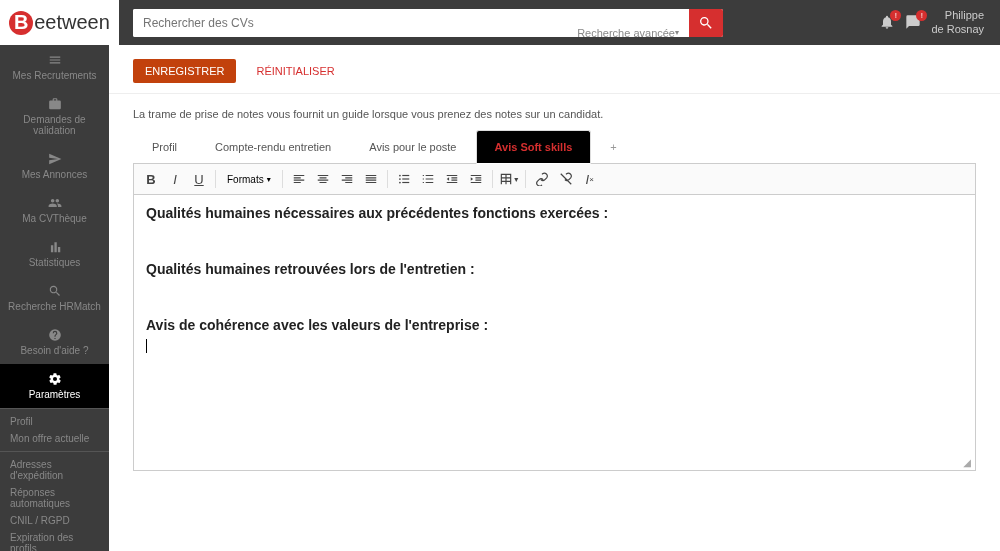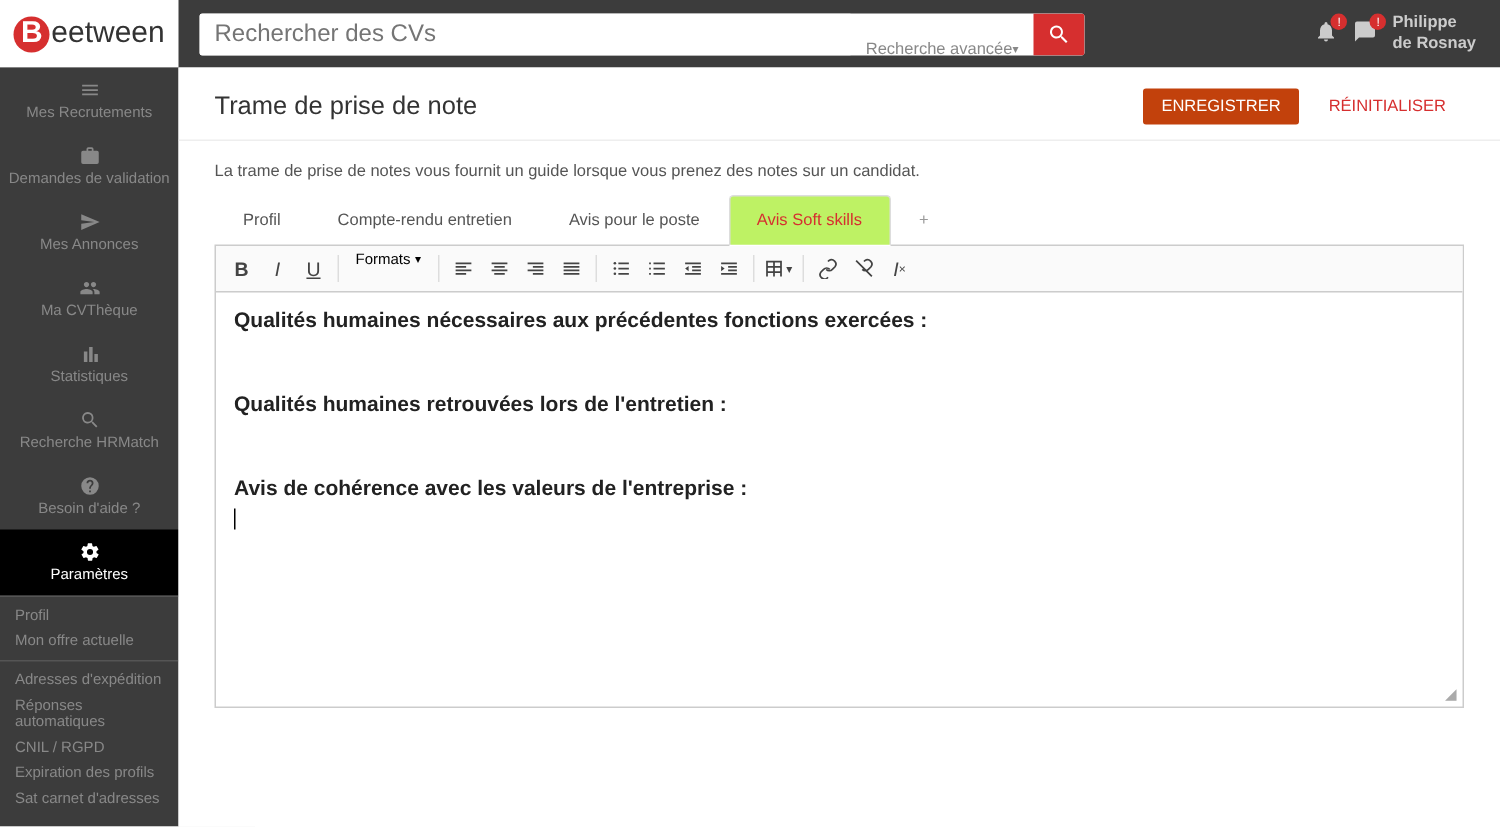--- a/index.html
+++ b/index.html
@@ -3,57 +3,57 @@
 <meta charset="utf-8">
 <style>
 * { margin: 0; padding: 0; box-sizing: border-box; }
 body { font-family: Arial, sans-serif; font-size: 12px; width: 1000px; height: 551px; overflow: hidden; background: #f5f5f5; }
 
 .topbar { display: flex; align-items: center; height: 45px; background: #3c3c3c; color: #fff; }
 .logo { width: 119px; height: 45px; display: flex; align-items: center; justify-content: center; background: #fff; font-size: 20px; font-weight: 500; color: #333; }
 .logo .b { display: inline-flex; width: 24px; height: 24px; border-radius: 50%; background: #d62f2f; color: #fff; align-items: center; justify-content: center; font-weight: bold; margin-right: 1px; }
 .searchwrap { flex: 1; display: flex; align-items: center; padding: 0 14px; }
 .searchbox { flex: 1; display: flex; background: #fff; border-radius: 2px; overflow: hidden; height: 28px; max-width: 590px; }
-.searchbox input { flex: 1; border: none; padding: 0 10px; font-size: 16px; color: #555; outline: none; }
+.searchbox input { flex: 1; border: none; padding: 0 10px; font-size: 12px; color: #555; outline: none; }
 .adv { color: #888; font-size: 11px; padding: 0 10px; display: flex; align-items: center; cursor: pointer; margin-top: 20px; }
 .sbtn { width: 34px; background: #d62f2f; display: flex; align-items: center; justify-content: center; cursor: pointer; }
 .sbtn svg { width: 16px; height: 16px; fill: #fff; }
 .topright { display: flex; align-items: center; gap: 10px; padding: 0 16px; color: #ccc; font-size: 11px; }
 .topicon { position: relative; cursor: pointer; }
 .topicon svg { width: 16px; height: 16px; fill: #ccc; }
 .badge { position: absolute; top: -4px; right: -6px; background: #d62f2f; color: #fff; border-radius: 50%; width: 11px; height: 11px; font-size: 8px; display: flex; align-items: center; justify-content: center; }
-.uname { line-height: 1.2; cursor: pointer; font-weight: bold; }
+.uname { text-align: right; line-height: 1.2; cursor: pointer; }
 
 .layout { display: flex; height: calc(100% - 45px); }
-.sidebar { width: 119px; background: #3c3c3c; color: #888; display: flex; flex-direction: column; font-size: 10px; overflow: hidden; }
+.sidebar { width: 109px; background: #3c3c3c; color: #888; display: flex; flex-direction: column; font-size: 10px; overflow: hidden; }
 .navitem { display: flex; flex-direction: column; align-items: center; padding: 8px 4px; gap: 3px; cursor: pointer; text-align: center; color: #888; }
 .navitem svg { width: 14px; height: 14px; fill: #888; }
 .navitem.active { background: #000; color: #fff; }
 .navitem.active svg { fill: #fff; }
 .sublist { font-size: 10px; color: #888; }
 .subitem { padding: 3px 10px; cursor: pointer; }
 .subgroup { padding: 4px 0; border-top: 1px solid #555; }
 
 .main { flex: 1; background: #fff; overflow: auto; }
 .pagehead { display: flex; align-items: center; padding: 14px 24px 10px; border-bottom: 1px solid #eee; }
 .pagetitle { font-size: 17px; font-weight: 400; color: #333; flex: 1; }
 .btn { padding: 6px 12px; font-size: 11px; cursor: pointer; border-radius: 2px; }
 .btn-save { background: #c2410c; color: #fff; margin-right: 8px; }
 .btn-reset { color: #d62f2f; }
 .desc { padding: 14px 0 10px 0; margin: 0 24px; font-size: 11px; color: #555; }
 .tabs { display: flex; margin: 0 24px; font-size: 11px; }
 .tab { padding: 10px 18px; color: #555; cursor: pointer; border: 1px solid transparent; }
-.tab.active { color: #d62f2f; background: #bef264; border: 1px solid #ddd; border-bottom-color: #fff; border-radius: 3px 3px 0 0; }
+.tab.active { color: #d62f2f; background: #000000; border: 1px solid #ddd; border-bottom-color: #fff; border-radius: 3px 3px 0 0; font-weight: bold; }
 .tab.plus { color: #999; }
 
 .editor { margin: 0 24px 16px; border: 1px solid #ccc; margin-top: -1px; }
 .toolbar { display: flex; align-items: center; gap: 2px; border-bottom: 1px solid #ccc; padding: 4px 6px; background: #fafafa; }
 .tbtn { width: 22px; height: 22px; display: flex; align-items: center; justify-content: center; cursor: pointer; font-size: 13px; color: #444; border-radius: 2px; }
 .tbtn svg { width: 14px; height: 14px; fill: #444; }
-.fmt { font-size: 10px; padding: 0 6px; display: flex; gap: 3px; cursor: pointer; height: 22px; }
+.fmt { font-size: 10px; padding: 0 6px; display: flex; align-items: center; gap: 3px; cursor: pointer; height: 22px; }
 .sep { width: 1px; height: 18px; background: #ddd; margin: 0 3px; }
 .editarea { padding: 10px 12px; min-height: 260px; font-size: 14px; color: #222; position: relative; }
 .editarea p { margin: 0 0 40px 0; font-weight: bold; }
 .cursor { display: inline-block; width: 1px; height: 14px; background: #000; vertical-align: middle; }
 .resize { text-align: right; padding: 2px 4px; color: #aaa; cursor: nwse-resize; font-size: 10px; }
 </style>
 </head>
 <body>
 
 <div class="topbar">
@@ -158,21 +158,20 @@
         <div class="subitem">Sat carnet d'adresses</div>
 
       </div>
 
     </div>
 
   </div>
 
   <div class="main">
     <div class="pagehead">
-      <div class="pagetitle">Trame de prise de note</div>
       <div class="btn btn-save">ENREGISTRER</div>
       <div class="btn btn-reset">RÉINITIALISER</div>
     </div>
     <div class="desc">La trame de prise de notes vous fournit un guide lorsque vous prenez des notes sur un candidat.</div>
     <div class="tabs">
       <div class="tab">Profil</div>
       <div class="tab">Compte-rendu entretien</div>
       <div class="tab">Avis pour le poste</div>
       <div class="tab active">Avis Soft skills</div>
       <div class="tab plus">+</div>

